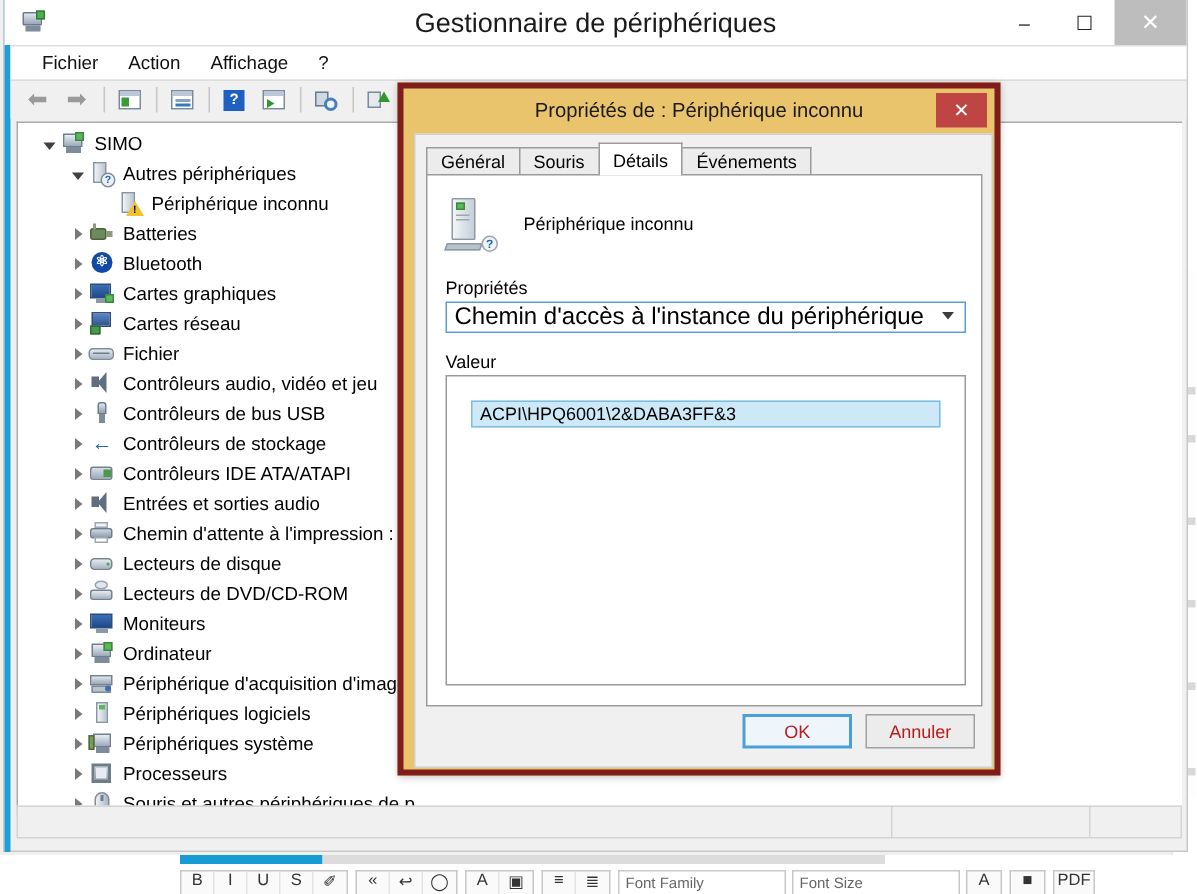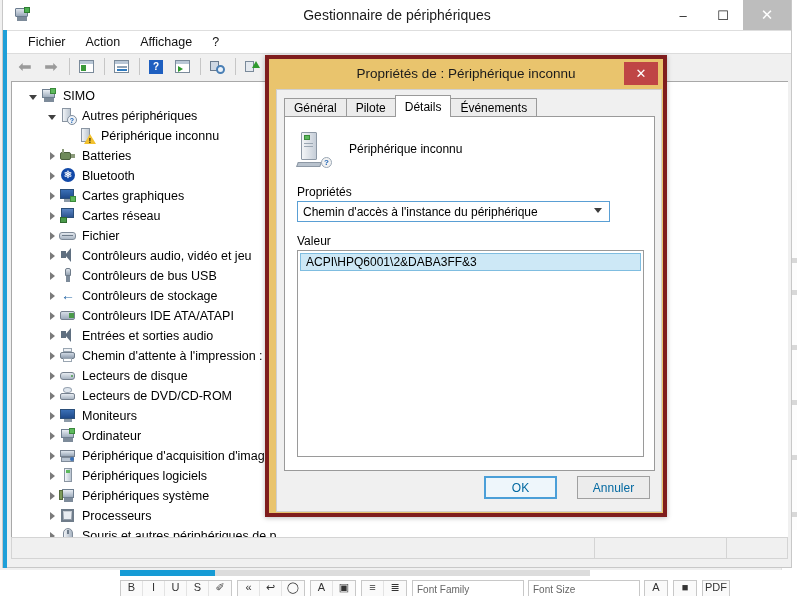--- a/index.html
+++ b/index.html
@@ -70,21 +70,21 @@
   }
   .title-icon {
     margin-left: 10px;
     width: 20px; height: 20px;
     position: relative;
   }
   .title-text {
     position: absolute;
     left: 0; right: 0;
     text-align: center;
-    font-size: 14px;
+    font-size: 18px;
     color: #1b1b1b;
     line-height: 30px;
     pointer-events: none;
   }
   .win-buttons {
     position: absolute;
     right: 0; top: 0;
     height: 30px;
     display: flex;
   }
@@ -294,66 +294,66 @@
   .field-label {
     position: absolute;
     font-size: 12px; color: #000;
   }
   .lbl-propriete { left: 12px; top: 68px; }
   .lbl-valeur { left: 12px; top: 117px; }
 
   .combo {
     position: absolute;
     left: 12px; top: 84px;
-    width: 313px; height: 21px;
+    width: 347px; height: 21px;
     background: #ffffff;
     border: 1px solid #5a9fd4;
     display: flex; align-items: center;
-    font-size: 12px; color: #000;
+    font-size: 16px; color: #000;
     padding-left: 5px;
   }
   .combo-arrow {
     position: absolute;
     right: 7px; top: 6px;
     width: 0; height: 0;
     border-top: 5px solid #3d3d3d;
     border-left: 4px solid transparent;
     border-right: 4px solid transparent;
   }
 
   .listbox {
     position: absolute;
     left: 12px; top: 133px;
     width: 347px; height: 207px;
     background: #ffffff;
     border: 1px solid #9a9a9a;
-    padding: 2px;
+    padding: 16px;
   }
   .list-item-sel {
     height: 18px;
     background: #cde8f6;
     border: 1px solid #7fbde0;
     font-size: 12px;
     color: #000;
     display: flex; align-items: center;
     padding-left: 5px;
   }
 
   .dlg-buttons {
     position: absolute;
     right: 11px; bottom: 12px;
     display: flex;
   }
   .dlg-btn {
     width: 73px; height: 23px;
     font-size: 12px;
-    color: #0369a1;
+    color: #b91c1c;
     background: #ececec;
     border: 1px solid #a0a0a0;
-    margin-left: 20px;
+    margin-left: 9px;
     font-family: "Liberation Sans", sans-serif;
   }
   .dlg-btn.default {
     border: 2px solid #4b9fd8;
     background: #eef6fb;
   }
 
   
   .bottom-strip {
     position: absolute;
@@ -769,21 +769,21 @@
   <div class="dialog">
     <div class="dlg-title">
       <span class="dlg-title-text">Propriétés de : Périphérique inconnu</span>
     </div>
     <button class="dlg-close">✕</button>
 
     <div class="dlg-body">
 
       <div class="tabstrip">
         <div class="tab">Général</div>
-        <div class="tab">Pilote</div>
+        <div class="tab">Souris</div>
         <div class="tab active">Détails</div>
         <div class="tab">Événements</div>
       </div>
 
       <div class="tab-panel">
 
         <div class="dev-head">
           <div class="dev-icon">
             <div style="position:absolute;left:4px;top:1px;width:16px;height:28px;background:linear-gradient(90deg,#f3f5f7,#c6ced8);border:1px solid #8d98a5;border-radius:1px;"></div>
             <div style="position:absolute;left:7px;top:4px;width:6px;height:5px;background:#5cb85c;border:1px solid #3a8a3a;"></div>

